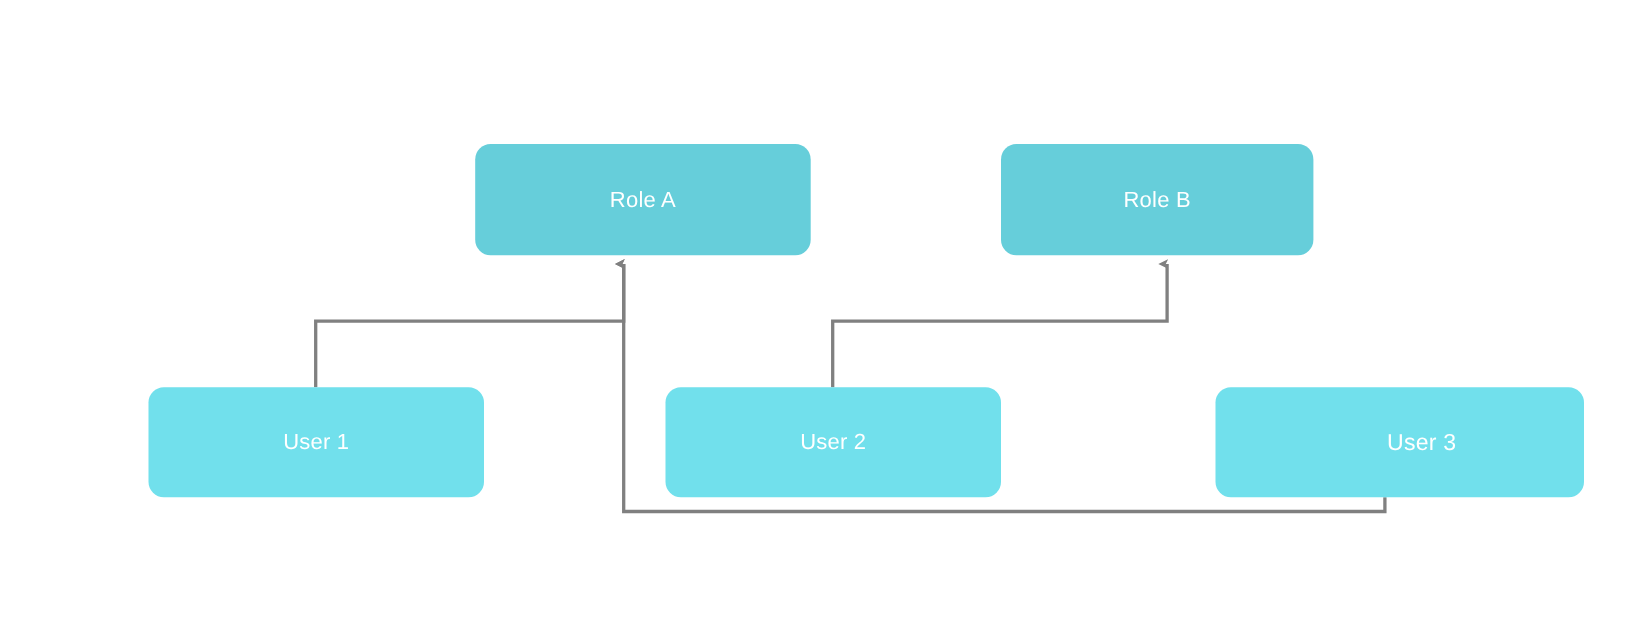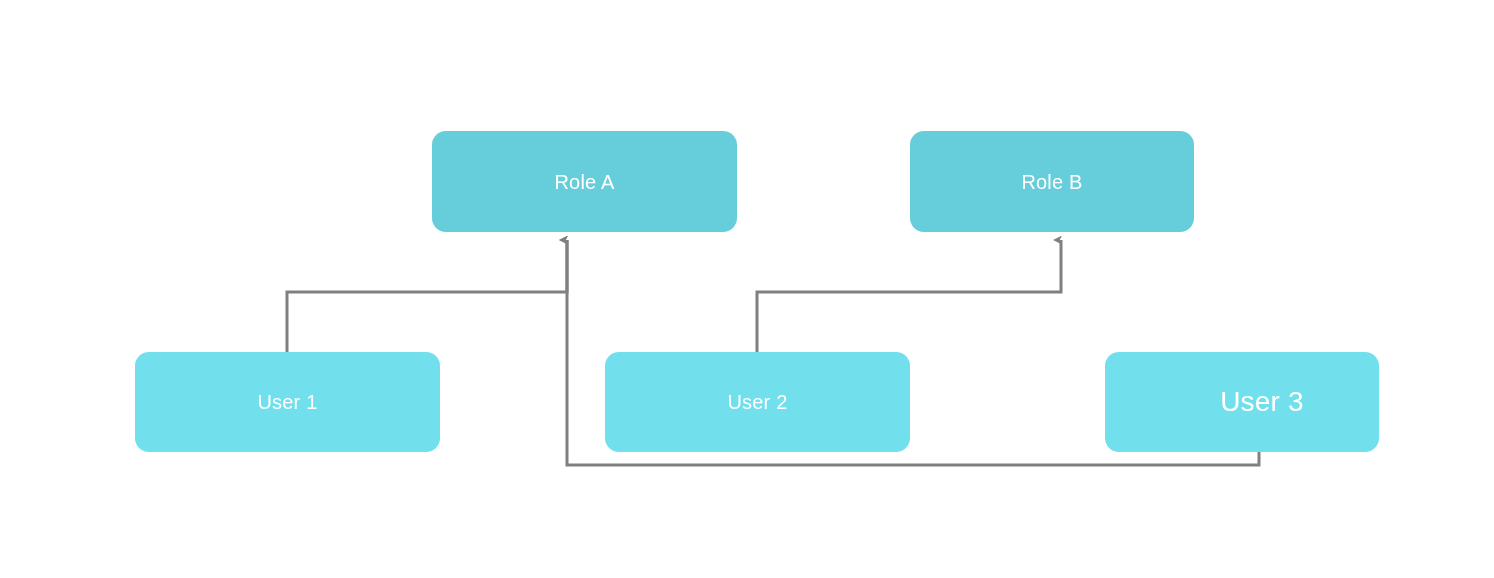--- a/index.html
+++ b/index.html
@@ -70,17 +70,17 @@
   </div>
 
   <div class="node" style="left: 135px; top: 352px; width: 305px; height: 100px; background: rgb(113, 224, 236); color: rgb(255, 255, 255); font-size: 20px;">
     <span class="node-label">User 1</span>
   </div>
 
   <div class="node" style="left: 605px; top: 352px; width: 305px; height: 100px; background: rgb(113, 224, 236); color: rgb(255, 255, 255); font-size: 20px;">
     <span class="node-label">User 2</span>
   </div>
 
-  <div class="node" style="left: 1105px; top: 352px; width: 274px; height: 100px; background: rgb(113, 224, 236); color: rgb(255, 255, 255); font-size: 28px; padding-left: 40px;">
+  <div class="node" style="left: 1105px; top: 352px; width: 335px; height: 100px; background: rgb(113, 224, 236); color: rgb(255, 255, 255); font-size: 21px; padding-left: 40px;">
     <span class="node-label">User 3</span>
   </div>
 
 </div>
 
 </body></html>

